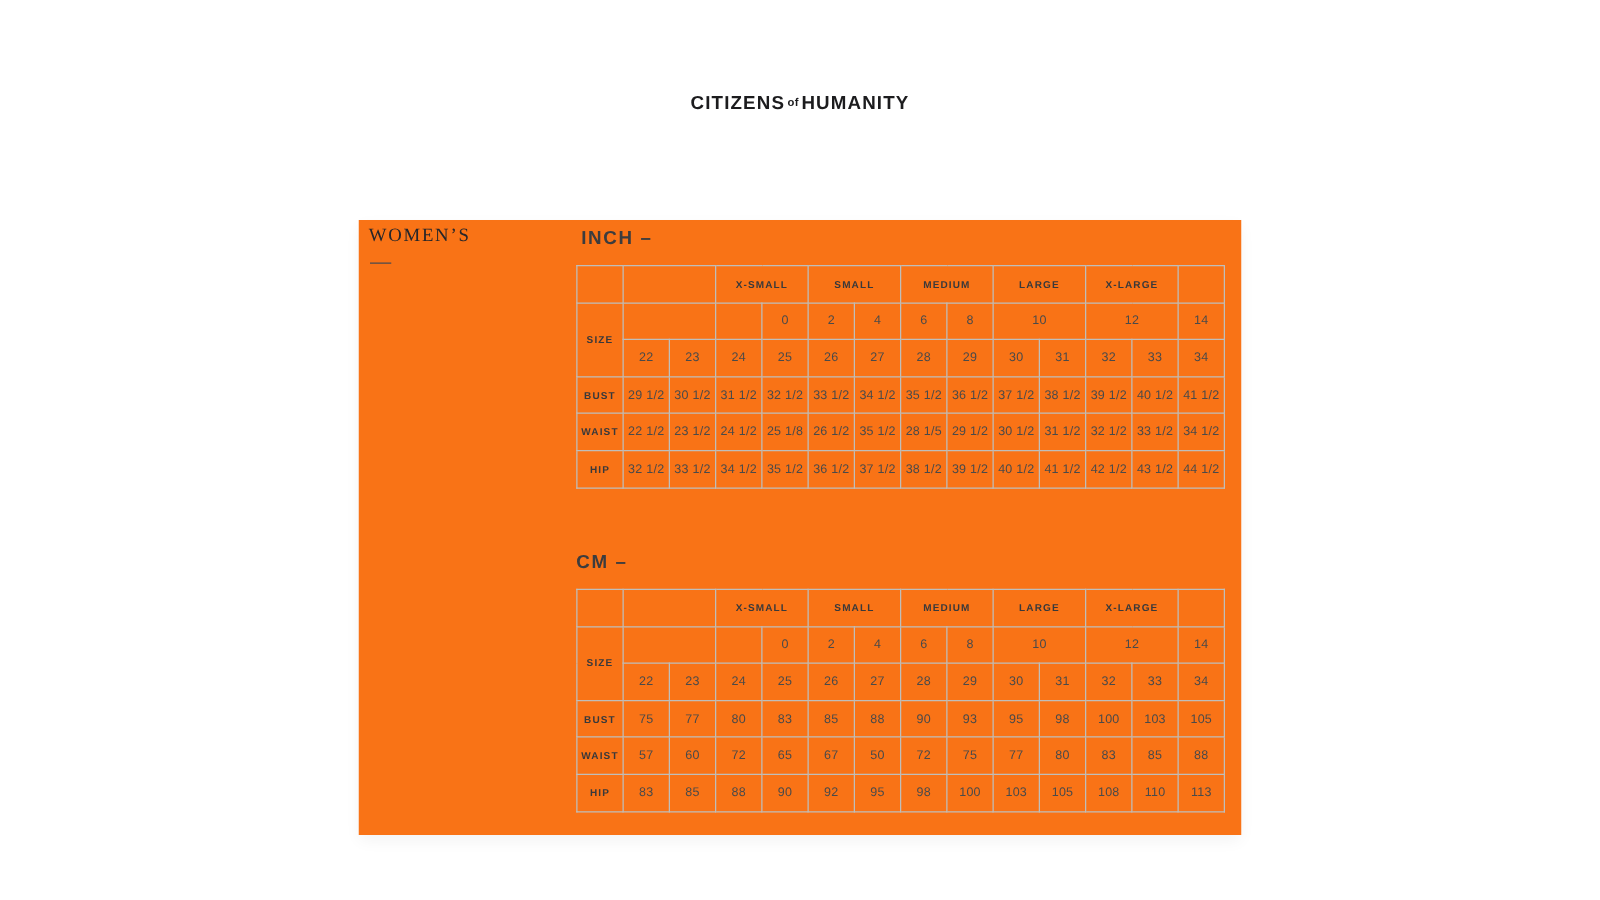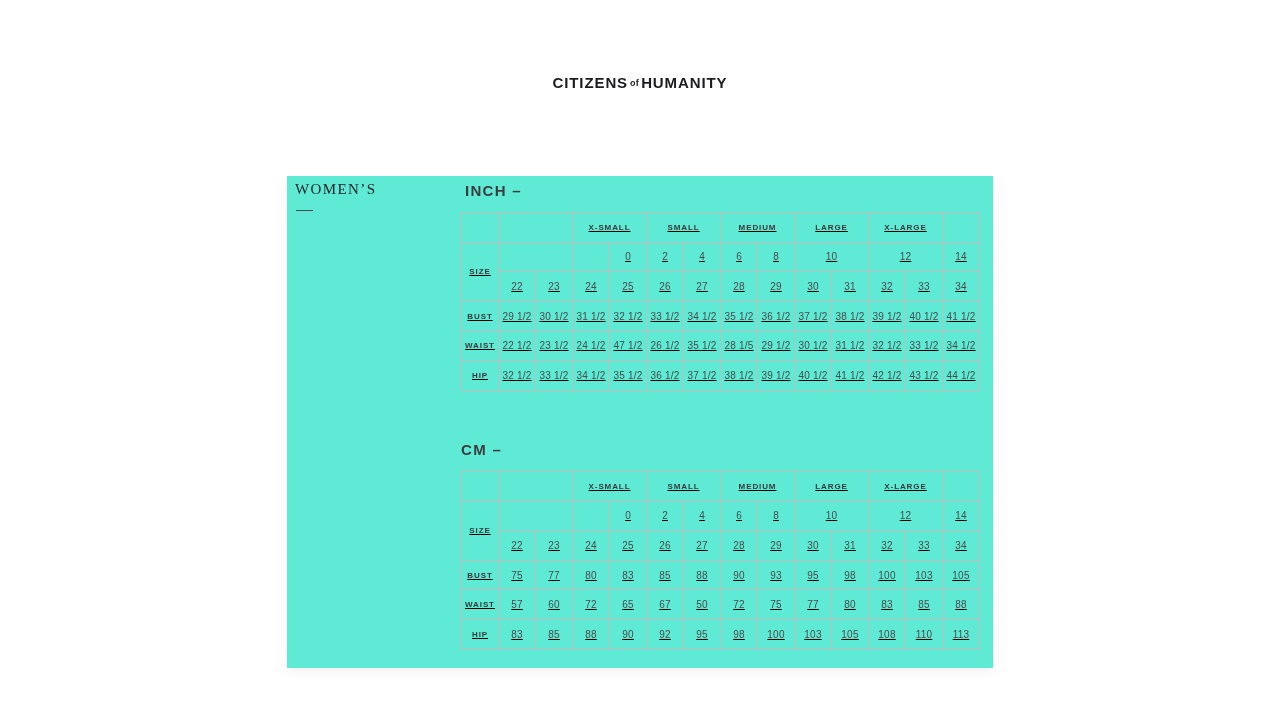--- a/index.html
+++ b/index.html
@@ -17,21 +17,21 @@
     color:#1c1c1e;
   }
   .logo .of {
     font-size:9px; font-weight:bold;
     position:relative; top:-2px; margin:0 2px;
     letter-spacing:.3px;
   }
   .panel {
     position:absolute; left:287px; top:176px;
     width:706px; height:492px;
-    background:#5eead4;
+    background:#f97316;
     box-shadow:0 5px 12px rgba(0,0,0,.05);
   }
   .section-title {
     position:absolute; left:8px; top:3px;
     font-family:"Liberation Serif", serif;
     font-size:15px; letter-spacing:1.4px;
     color:#26262a; line-height:20px;
   }
   .section-dash {
     position:absolute; left:9px; top:34px;
@@ -40,21 +40,21 @@
   .unit-label {
     position:absolute;
     font-size:15px; font-weight:bold; letter-spacing:1.3px;
     color:#3c3c3e;
   }
   .unit-label.inch { left:178px; top:6px; }
   .unit-label.cm   { left:174px; top:265px; }
   table.size-table {
     position:absolute; left:174px;
     width:518px;
-    border-collapse:collapse; table-layout:fixed;text-decoration:underline;
+    border-collapse:collapse; table-layout:fixed;
   }
   table.size-table.inch { top:36px; }
   table.size-table.cm   { top:295px; }
   .size-table td {
     border:1px solid #bfbeba;
     height:29.6px;
     text-align:center; vertical-align:middle;
     color:#4a4a4a; font-size:10px; padding:0;
     letter-spacing:.2px;
   }
@@ -145,21 +145,21 @@
           <td>38 1/2</td>
           <td>39 1/2</td>
           <td>40 1/2</td>
           <td>41 1/2</td>
         </tr>
         <tr>
           <td class="hdr">WAIST</td>
           <td>22 1/2</td>
           <td>23 1/2</td>
           <td>24 1/2</td>
-          <td>47 1/2</td>
+          <td>25 1/8</td>
           <td>26 1/2</td>
           <td>35 1/2</td>
           <td>28 1/5</td>
           <td>29 1/2</td>
           <td>30 1/2</td>
           <td>31 1/2</td>
           <td>32 1/2</td>
           <td>33 1/2</td>
           <td>34 1/2</td>
         </tr>

